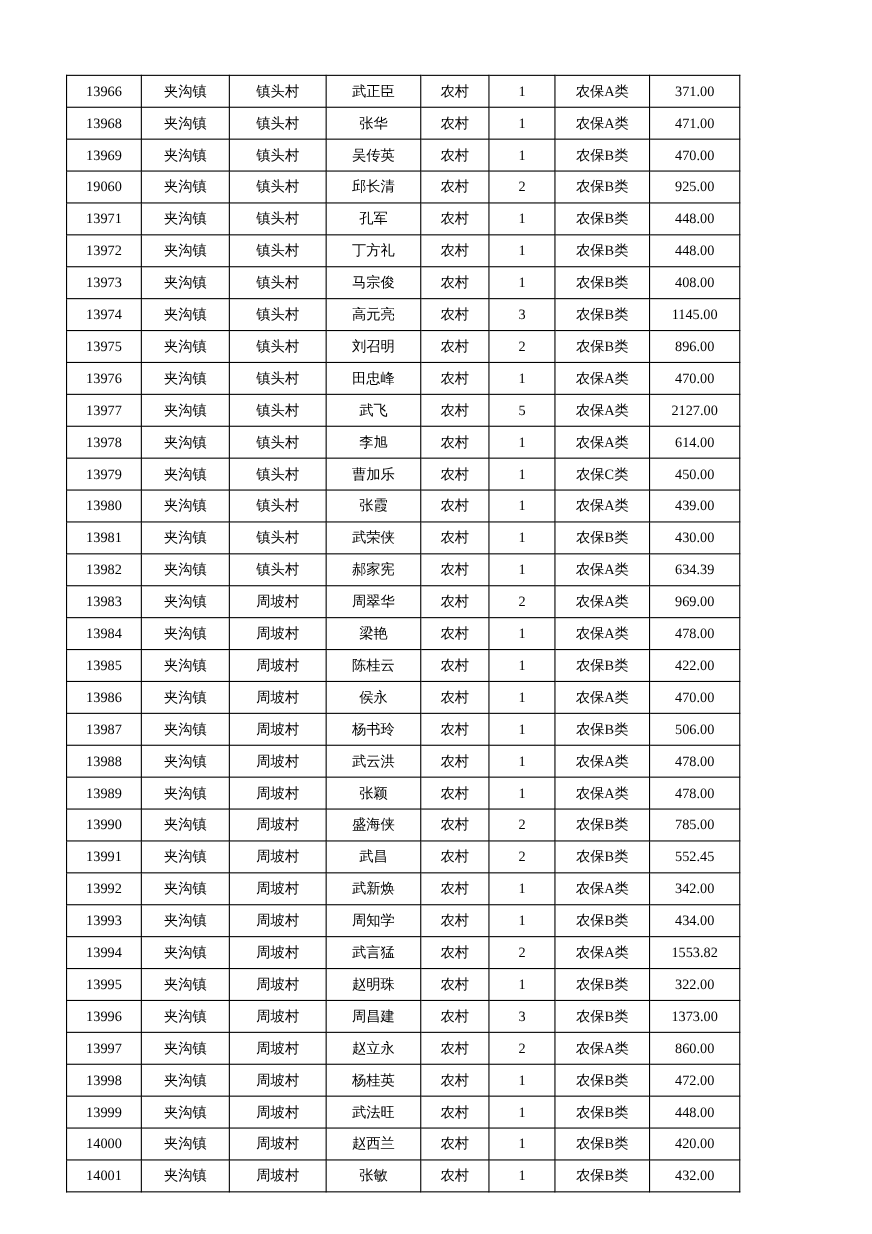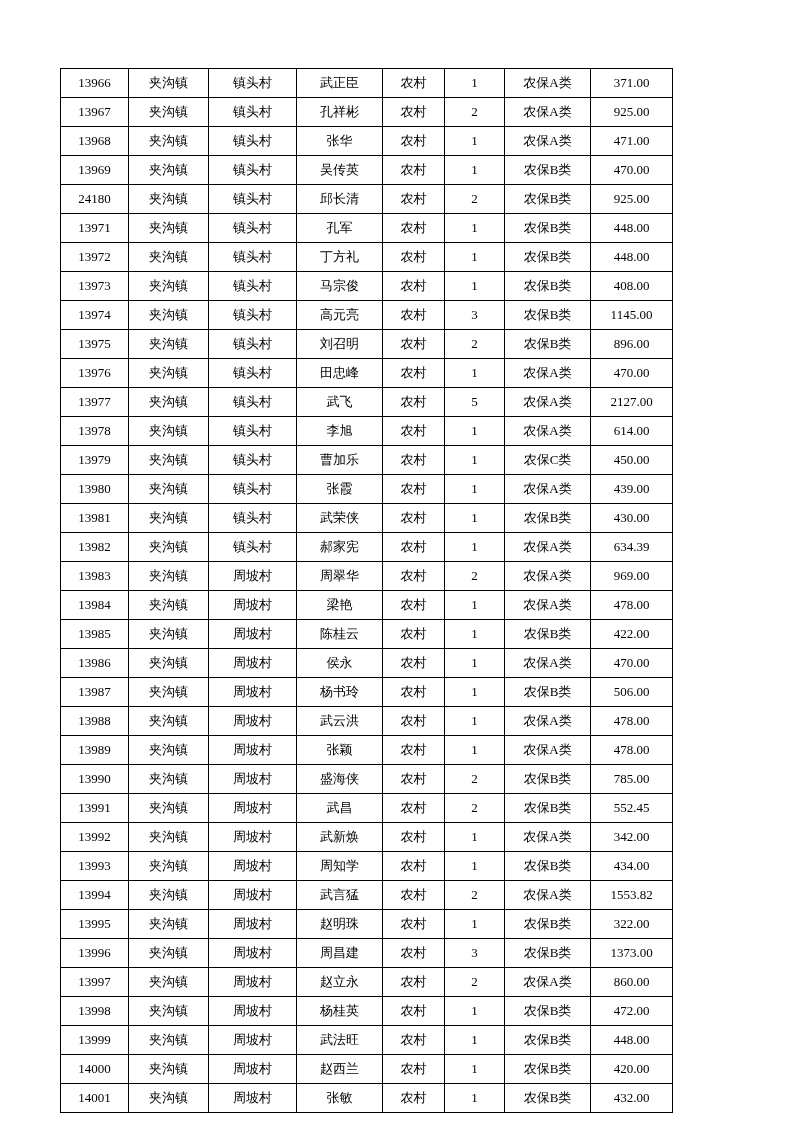--- a/index.html
+++ b/index.html
@@ -77,51 +77,41 @@
           <td class="id-cell">13966</td>
           <td>夹沟镇</td>
           <td>镇头村</td>
           <td>武正臣</td>
           <td>农村</td>
           <td>1</td>
           <td>农保A类</td>
           <td class="amount">371.00</td>
         </tr>
         <tr>
-          <td class="id-cell">13967</td>
-          <td>夹沟镇</td>
-          <td>镇头村</td>
-          <td>孔祥彬</td>
-          <td>农村</td>
-          <td>2</td>
-          <td>农保A类</td>
-          <td class="amount">925.00</td>
-        </tr>
-        <tr>
           <td class="id-cell">13968</td>
           <td>夹沟镇</td>
           <td>镇头村</td>
           <td>张华</td>
           <td>农村</td>
           <td>1</td>
           <td>农保A类</td>
           <td class="amount">471.00</td>
         </tr>
         <tr>
           <td class="id-cell">13969</td>
           <td>夹沟镇</td>
           <td>镇头村</td>
           <td>吴传英</td>
           <td>农村</td>
           <td>1</td>
           <td>农保B类</td>
           <td class="amount">470.00</td>
         </tr>
         <tr>
-          <td class="id-cell">24180</td>
+          <td class="id-cell">19060</td>
           <td>夹沟镇</td>
           <td>镇头村</td>
           <td>邱长清</td>
           <td>农村</td>
           <td>2</td>
           <td>农保B类</td>
           <td class="amount">925.00</td>
         </tr>
         <tr>
           <td class="id-cell">13971</td>

